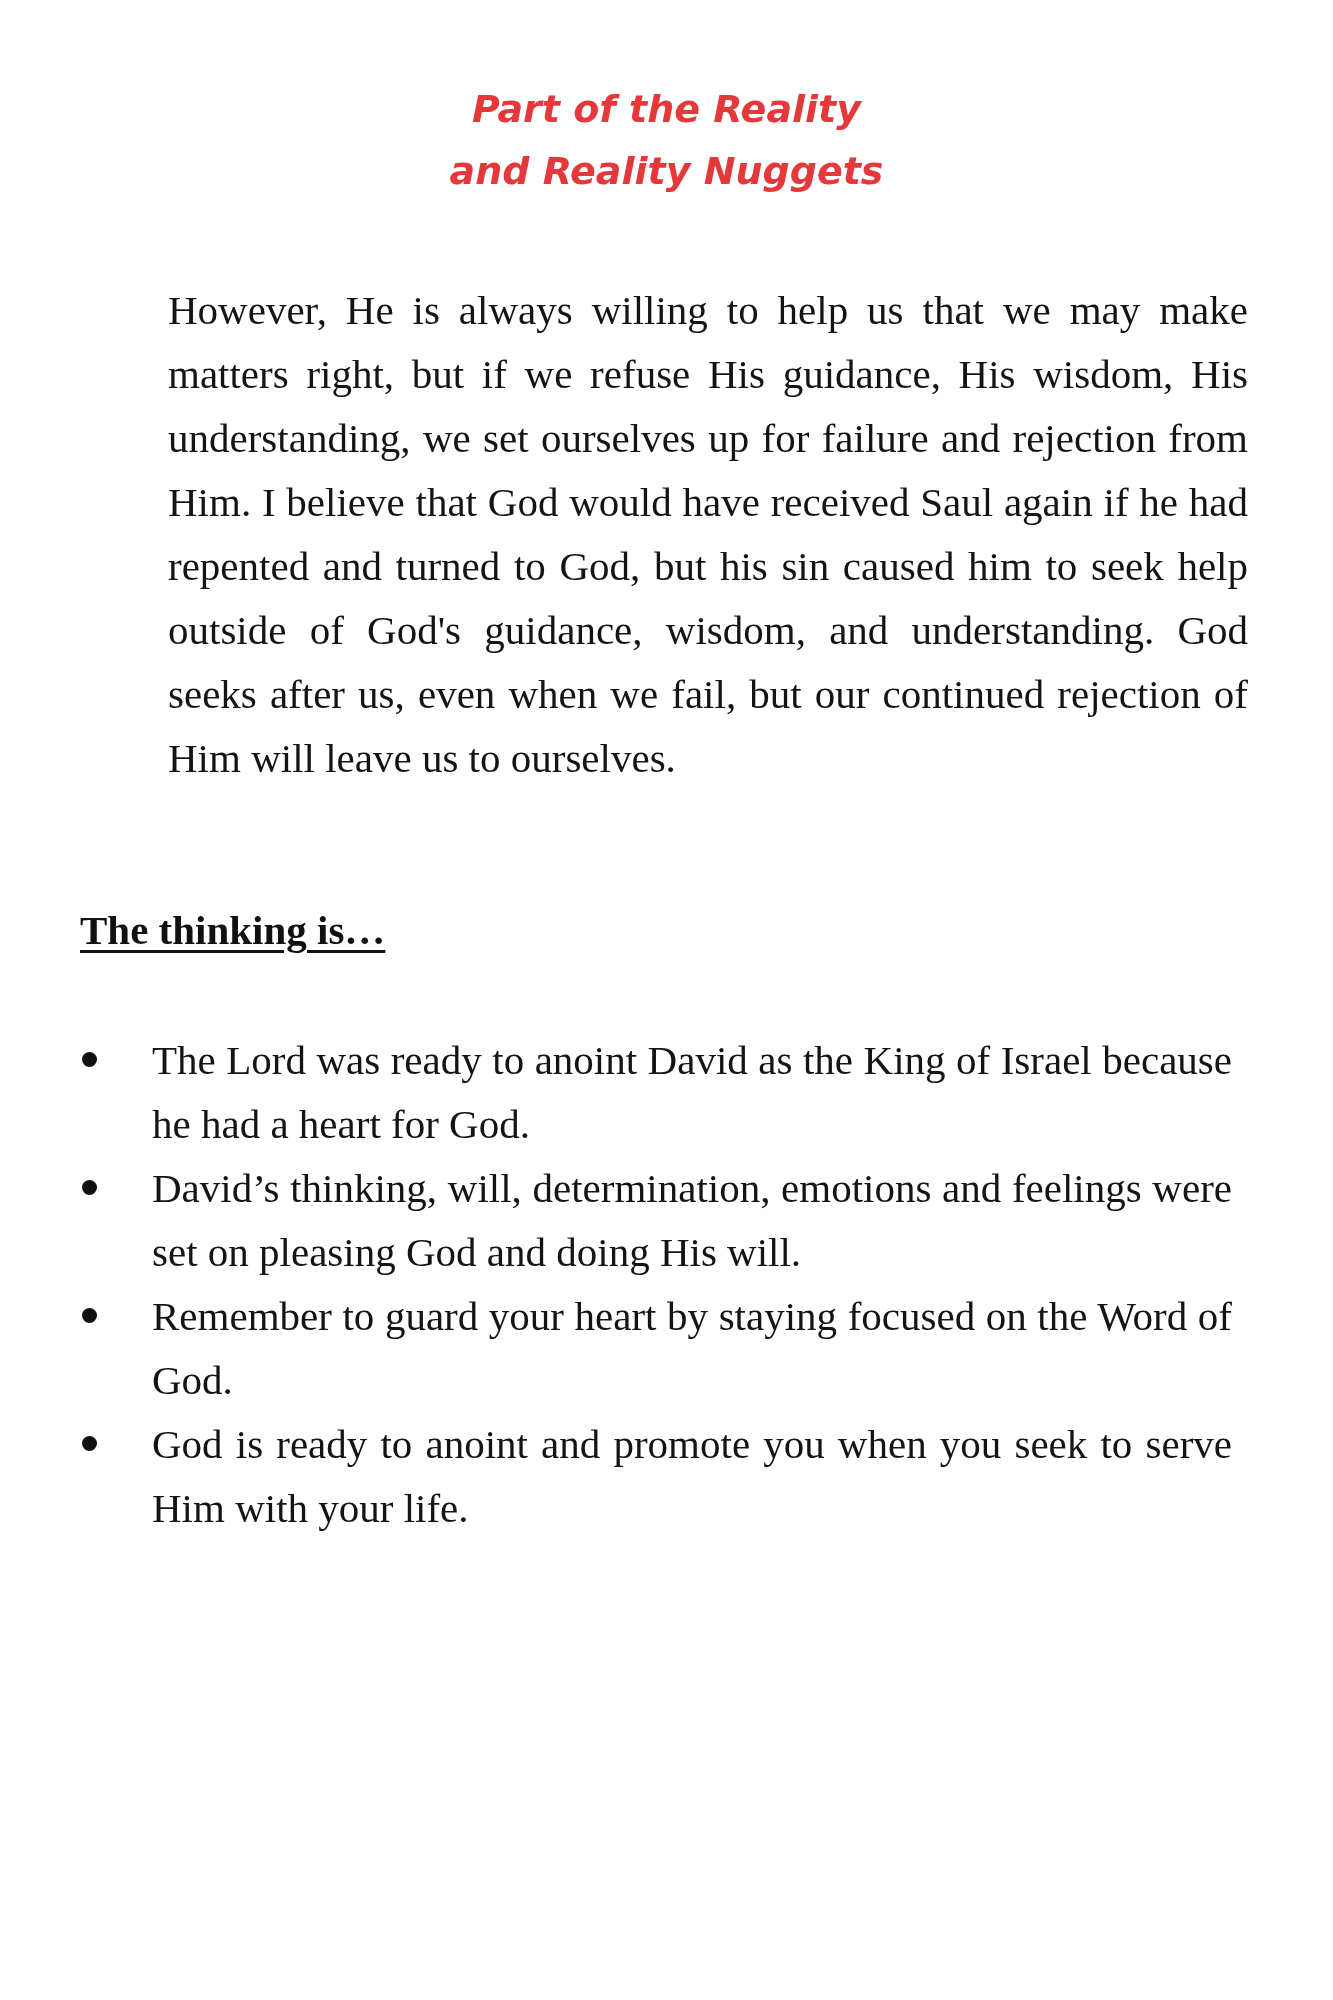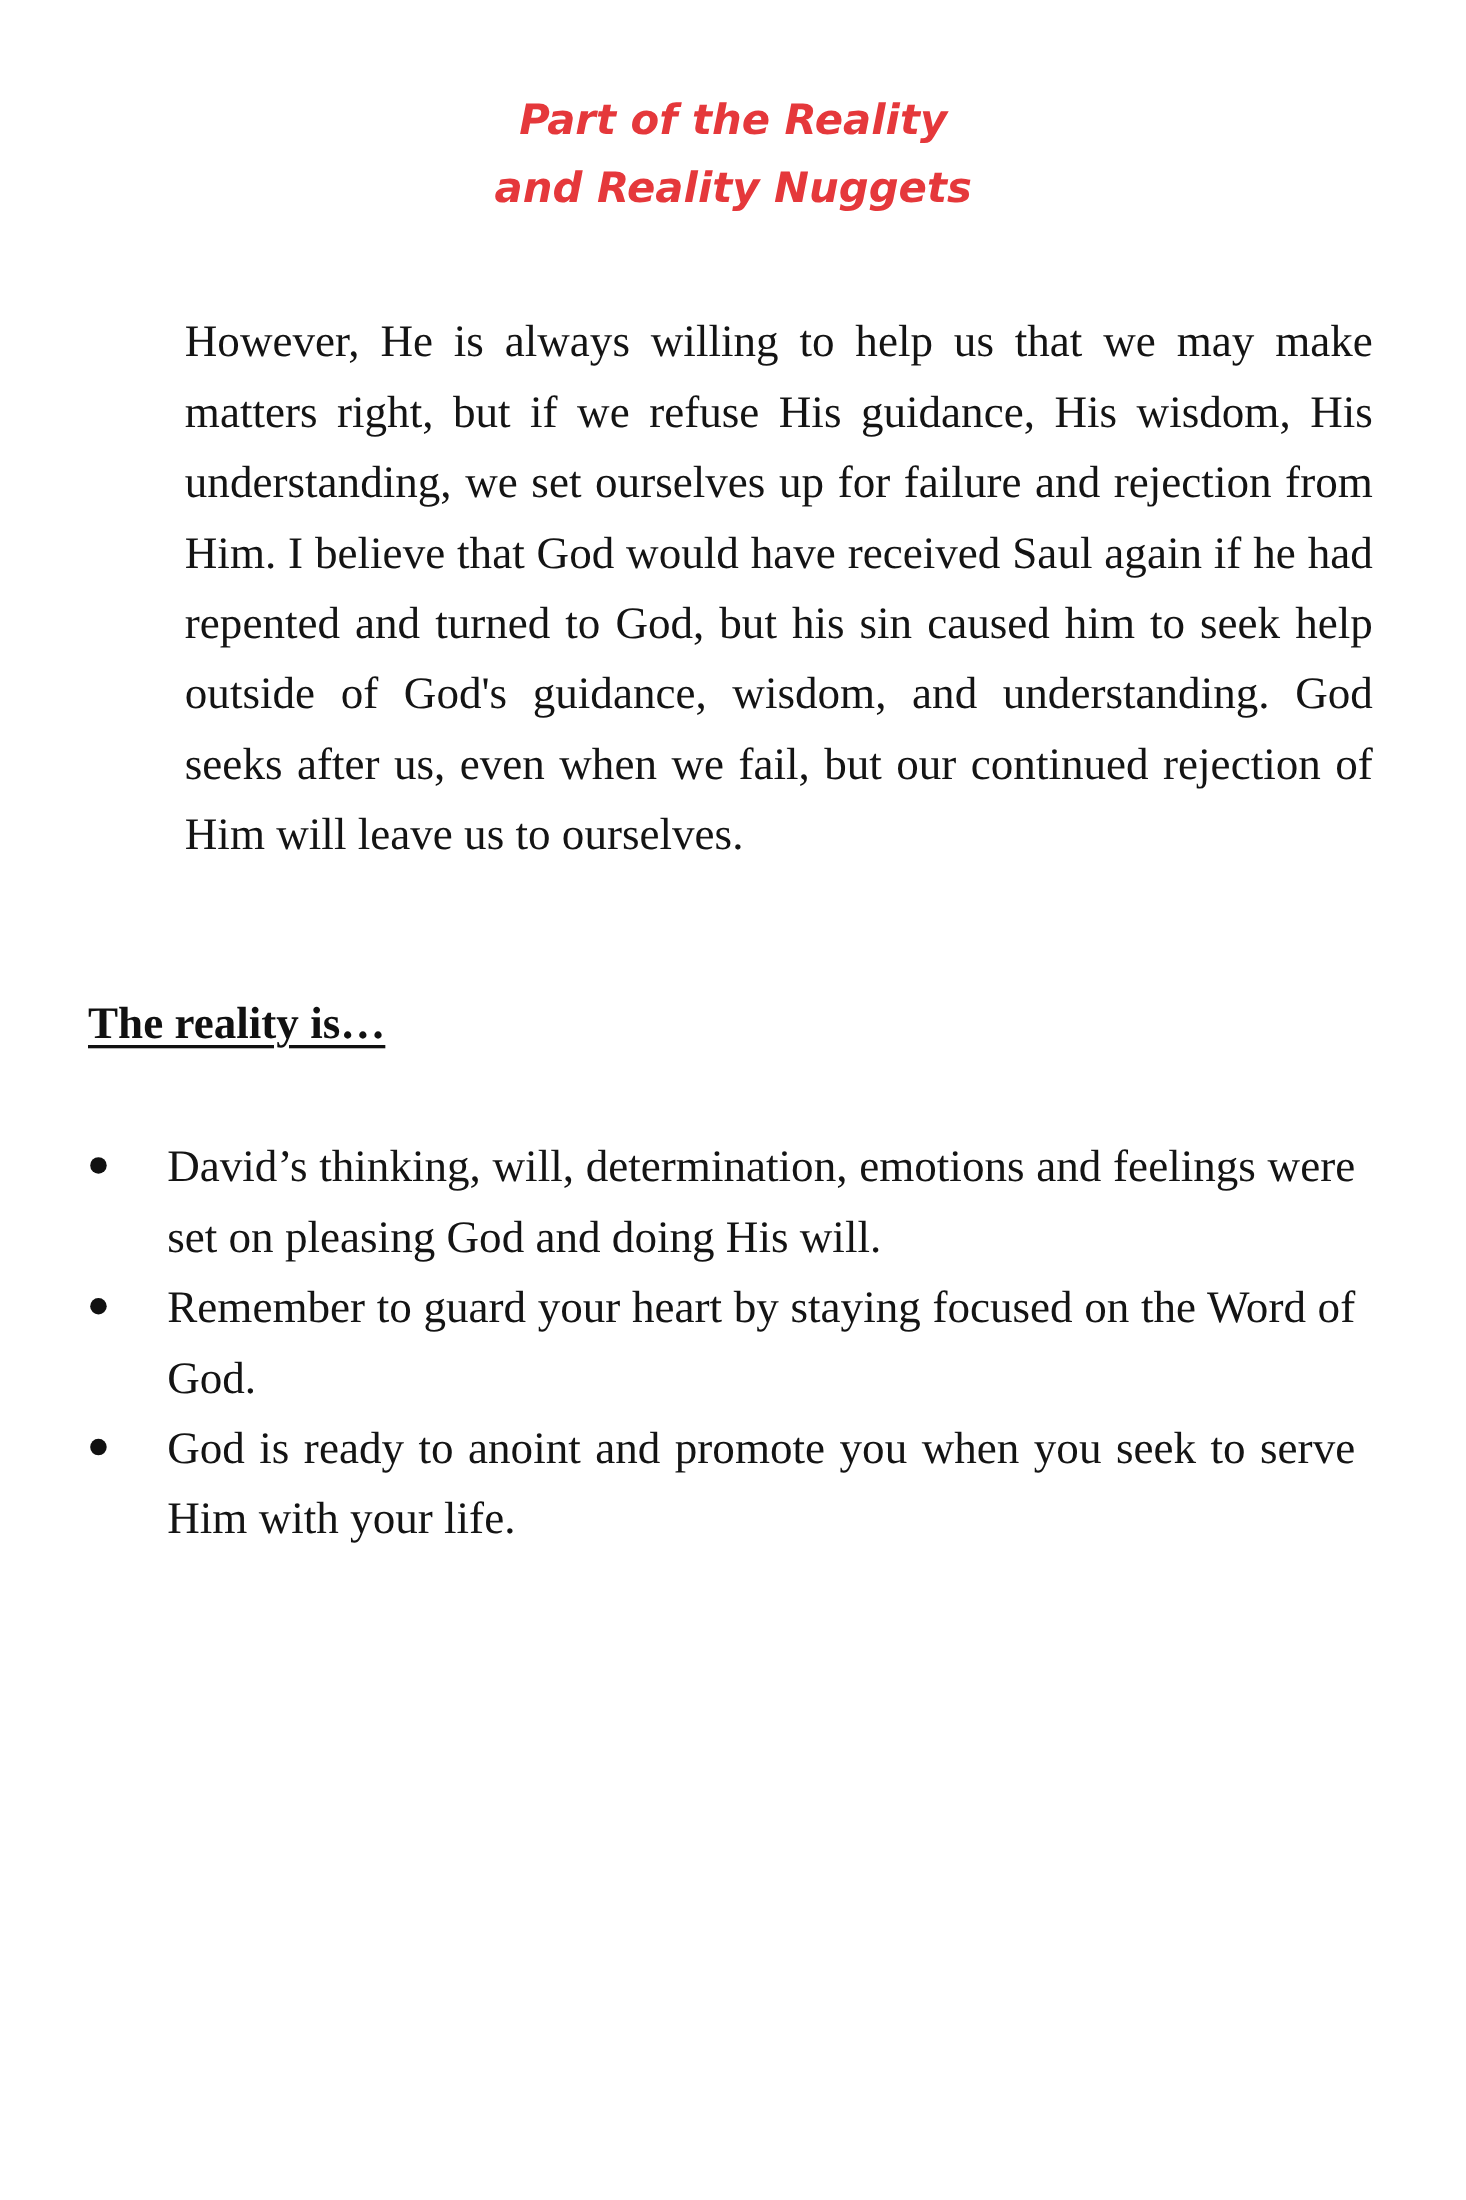--- a/index.html
+++ b/index.html
@@ -31,19 +31,20 @@
 </head>
 <body>
 
 <div class="title">
   <div>Part of the Reality</div>
   <div>and Reality Nuggets</div>
 </div>
 
 <p class="para">However, He is always willing to help us that we may make matters right, but if we refuse His guidance, His wisdom, His understanding, we set ourselves up for failure and rejection from Him. I believe that God would have received Saul again if he had repented and turned to God, but his sin caused him to seek help outside of God's guidance, wisdom, and understanding. God seeks after us, even when we fail, but our continued rejection of Him will leave us to ourselves.</p>
 
-<div class="heading">The reality is…</div>
+<div class="heading">The thinking is…</div>
 
 <ul class="list">
+  <li><span class="bullet"></span><span>The Lord was ready to anoint David as the King of Israel because he had a heart for God.</span></li>
   <li><span class="bullet"></span><span>David’s thinking, will, determination, emotions and feelings were set on pleasing God and doing His will.</span></li>
   <li><span class="bullet"></span><span>Remember to guard your heart by staying focused on the Word of God.</span></li>
   <li><span class="bullet"></span><span>God is ready to anoint and promote you when you seek to serve Him with your life.</span></li>
 </ul>
 
 </body></html>

